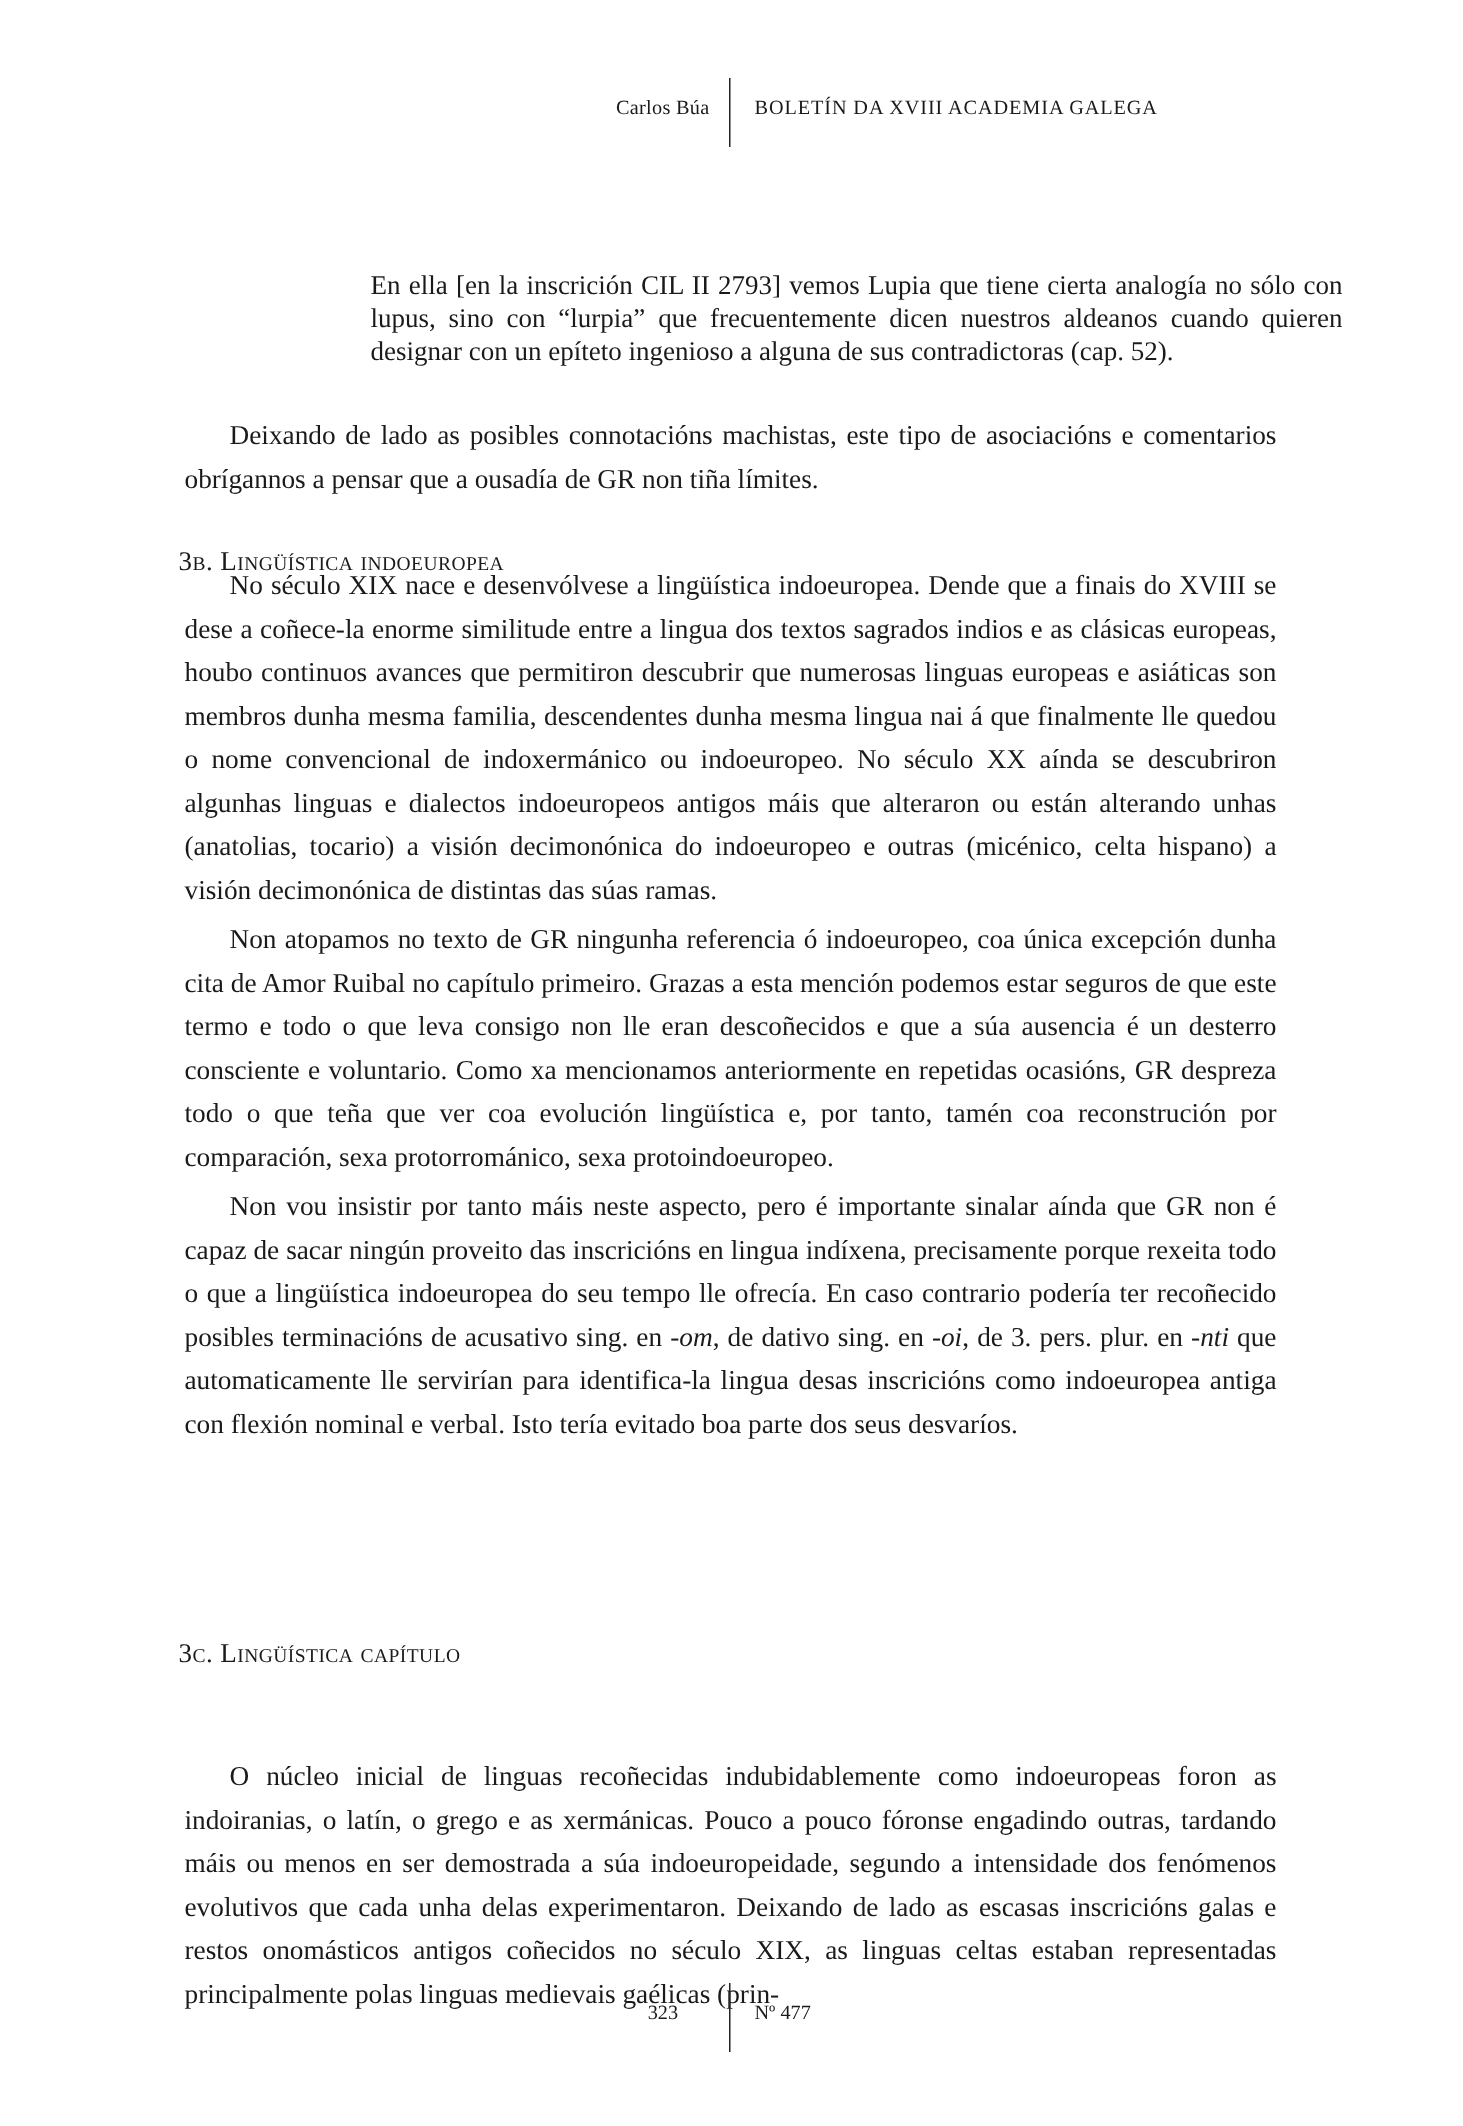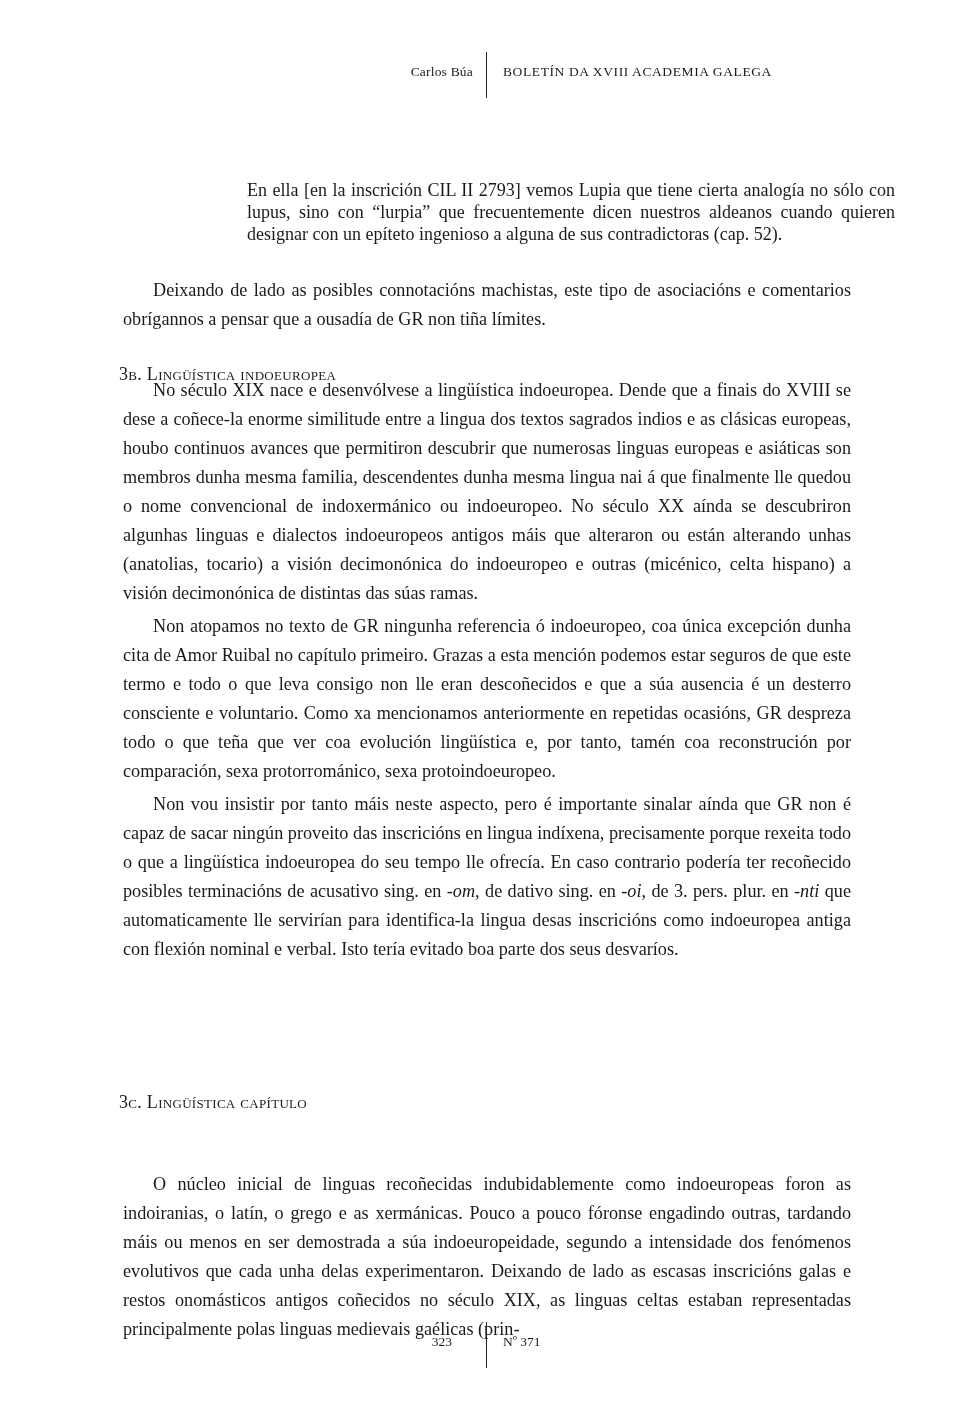--- a/index.html
+++ b/index.html
@@ -48,14 +48,14 @@
 
 <div class="heading" style="top:1092px;">3c. Lingüística capítulo</div>
 
 <div class="body-text" style="top:1166px;">
   <p class="p">O núcleo inicial de linguas recoñecidas indubidablemente como indoeuropeas foron as indoiranias, o latín, o grego e as xermánicas. Pouco a pouco fóronse engadindo outras, tardando máis ou menos en ser demostrada a súa indoeuropeidade, segundo a intensidade dos fenómenos evolutivos que cada unha delas experimentaron. Deixando de lado as escasas inscricións galas e restos onomásticos antigos coñecidos no século XIX, as linguas celtas estaban representadas principalmente polas linguas medievais gaélicas (prin-</p>
 </div>
 
 <div class="footer">
   <span class="page">323</span>
   <span class="rule"></span>
-  <span class="issue">Nº 371</span>
+  <span class="issue">Nº 477</span>
 </div>
 
 </body></html>

